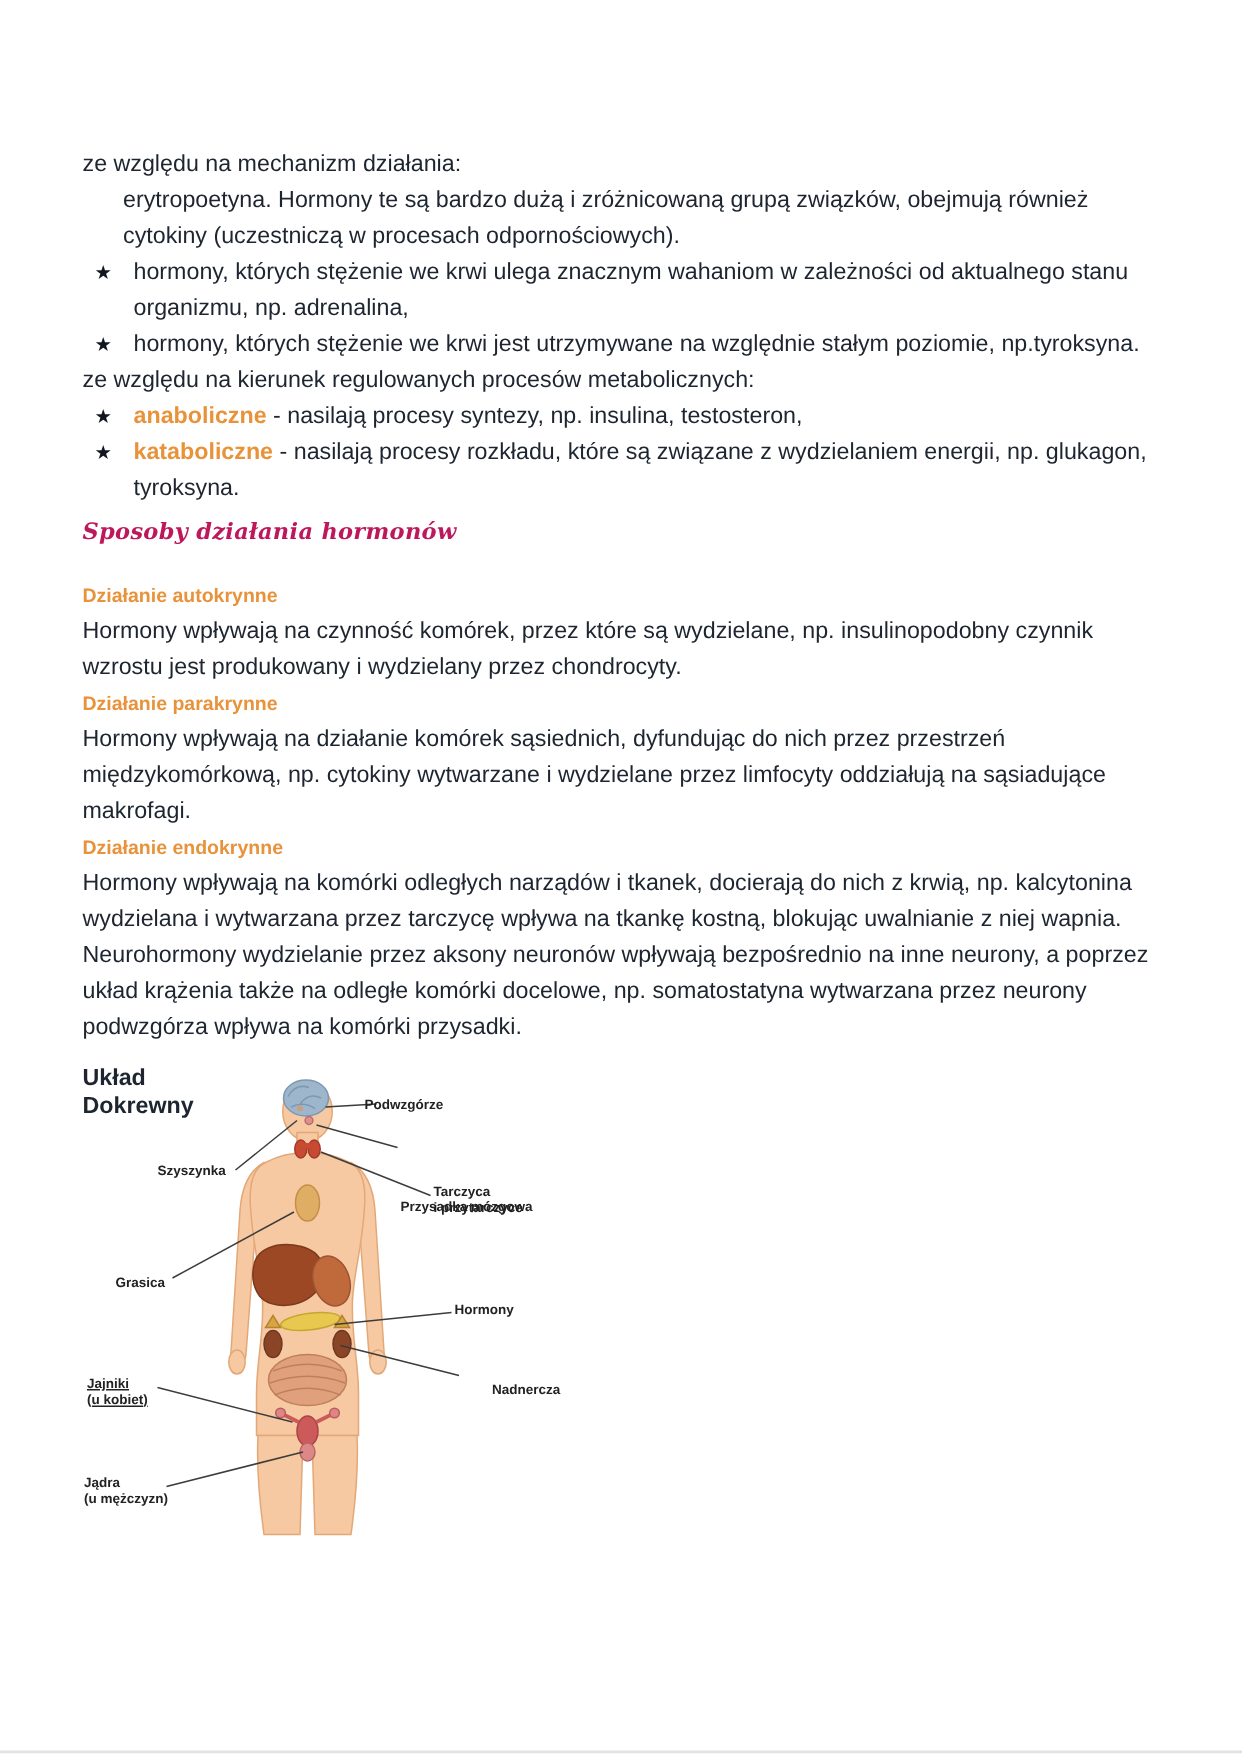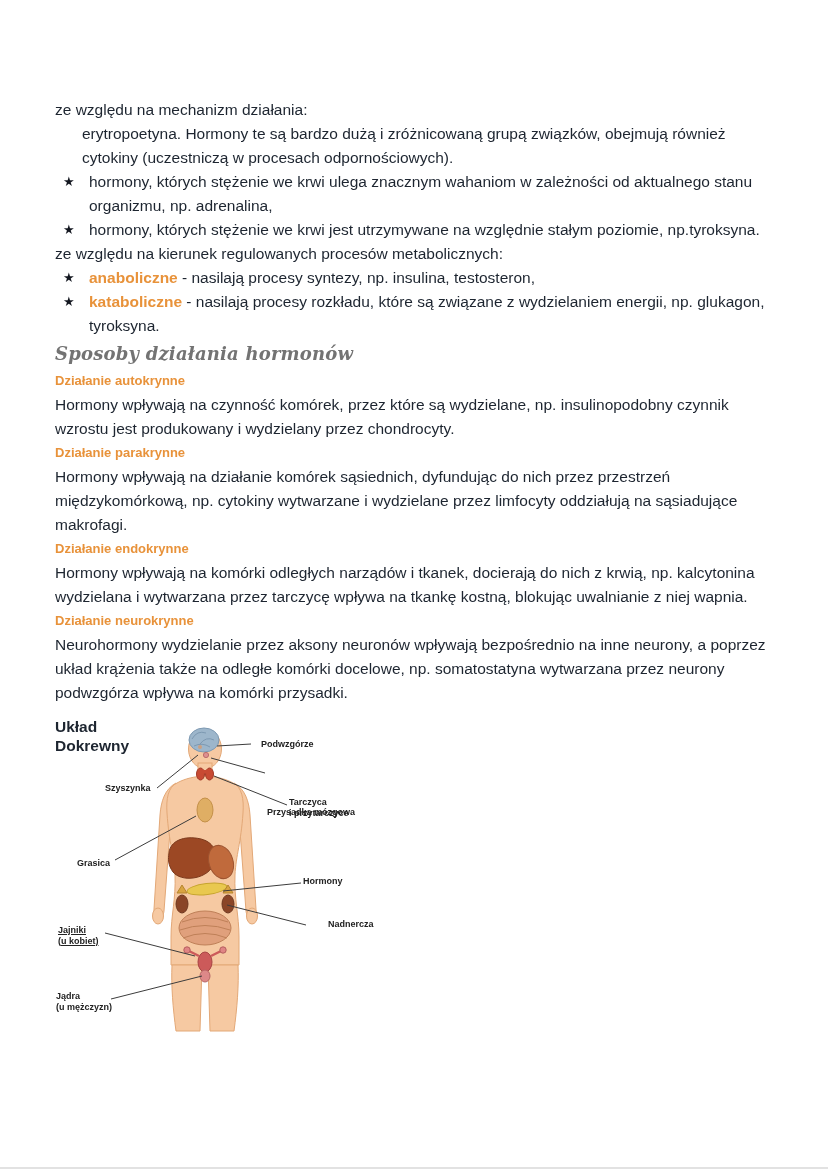--- a/index.html
+++ b/index.html
@@ -17,23 +17,23 @@
   }
   .para { margin:0; }
   .indent { padding-left:27px; }
   .bullet { display:flex; padding-left:8px; }
   .star { width:26px; flex:none; font-size:13px; color:#12161f; }
   .bullet-text { flex:1; }
   .term { color:#E8923A; font-weight:bold; }
   .script-title {
     font-family:"DejaVu Serif", serif;
     font-style:italic; font-weight:bold;
-    font-size:18px; line-height:26px;
-    color:#737373;
-    margin:3px 0 2px 0;
+    font-size:15px; line-height:26px;
+    color:#be185d;
+    margin:3px 0 18px 0;
     letter-spacing:0.2px;
   }
   .subhead { color:#E8923A; font-weight:bold; font-size:13px; }
   
   .diagram { position:relative; width:345px; height:332px; margin-top:8px; }
   .diagram svg { position:absolute; left:0; top:0; }
   .diagram-title {
     position:absolute; left:0; top:4px;
     font-weight:bold; font-size:15.5px; line-height:19px;
     white-space:pre-line; color:#1d2530;
@@ -77,21 +77,20 @@
 
   <h3 class="subhead">Działanie autokrynne</h3>
   <p class="para">Hormony wpływają na czynność komórek, przez które są wydzielane, np. insulinopodobny czynnik wzrostu jest produkowany i wydzielany przez chondrocyty.</p>
 
   <h3 class="subhead">Działanie parakrynne</h3>
   <p class="para">Hormony wpływają na działanie komórek sąsiednich, dyfundując do nich przez przestrzeń międzykomórkową, np. cytokiny wytwarzane i wydzielane przez limfocyty oddziałują na sąsiadujące makrofagi.</p>
 
   <h3 class="subhead">Działanie endokrynne</h3>
   <p class="para">Hormony wpływają na komórki odległych narządów i tkanek, docierają do nich z krwią, np. kalcytonina wydzielana i wytwarzana przez tarczycę wpływa na tkankę kostną, blokując uwalnianie z niej wapnia.</p>
 
-  <h3 class="subhead">Działanie neurokrynne</h3>
   <p class="para">Neurohormony wydzielanie przez aksony neuronów wpływają bezpośrednio na inne neurony, a poprzez układ krążenia także na odległe komórki docelowe, np. somatostatyna wytwarzana przez neurony podwzgórza wpływa na komórki przysadki.</p>
 
   <div class="diagram">
 
     <svg width="345" height="332" viewBox="0 0 345 332">
       <g fill="#f6c9a2" stroke="#e3a877" stroke-width="1">
         <ellipse cx="150" cy="36" rx="16.5" ry="19.5"></ellipse>
         <rect x="143" y="50" width="14" height="14"></rect>
         <path d="M121 70 C110 76 106 88 105 102 L99 196 C98 206 108 208 109 198 L115 118 C116 99 117 83 122 73 Z"></path>
         <path d="M179 70 C190 76 194 88 195 102 L201 196 C202 206 192 208 191 198 L185 118 C184 99 183 83 178 73 Z"></path>
@@ -142,26 +141,26 @@
         <path d="M102 75 L143 42"></path>
         <path d="M60 147 L141 103"></path>
         <path d="M50 220 L140 243"></path>
         <path d="M56 286 L147 263"></path>
       </g>
     </svg>
 
     <div class="diagram-title">Układ
 Dokrewny</div>
 
-    <div class="dlabel" style="left:206px; top:26px;">Podwzgórze</div>
+    <div class="dlabel" style="left:188px; top:26px;">Podwzgórze</div>
     <div class="dlabel" style="left:212px; top:54px;margin-top:40px;">Przysadka mózgowa</div>
     <div class="dlabel" style="left:234px; top:84px;">Tarczyca
 i przytarczyce</div>
     <div class="dlabel" style="left:248px; top:163px;">Hormony</div>
-    <div class="dlabel" style="left:253px; top:206px;padding-left:20px;">Nadnercza</div>
+    <div class="dlabel" style="left:253px; top:216px;padding-left:20px;">Nadnercza</div>
     <div class="dlabel" style="left:50px; top:70px;">Szyszynka</div>
     <div class="dlabel" style="left:22px; top:145px;">Grasica</div>
     <div class="dlabel" style="left:3px; top:212px;text-decoration:underline;">Jajniki
 (u kobiet)</div>
     <div class="dlabel" style="left:1px; top:278px;">Jądra
 (u mężczyzn)</div>
   </div>
 
 </div>
 

